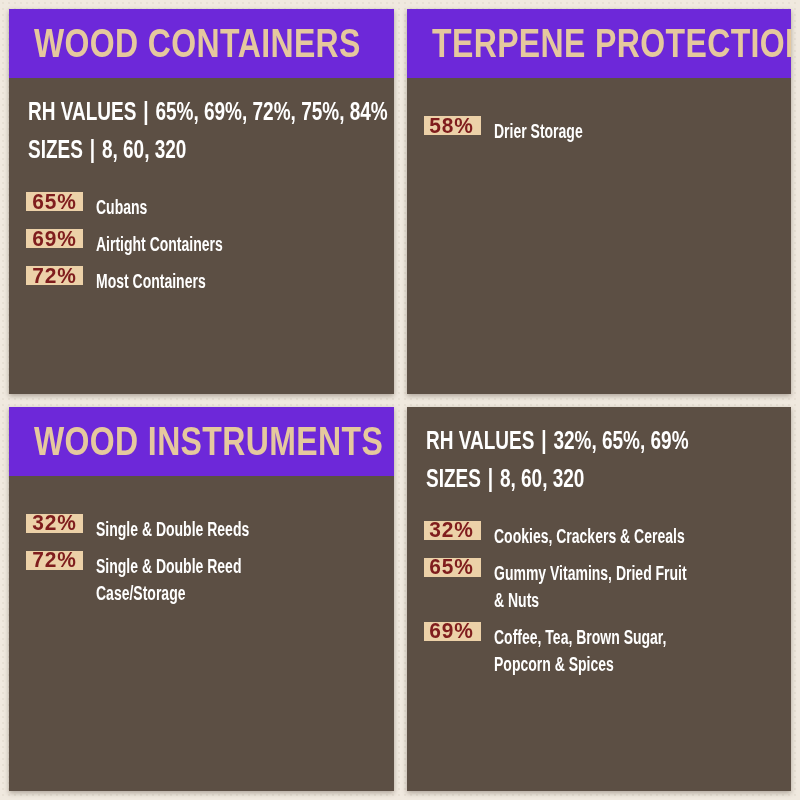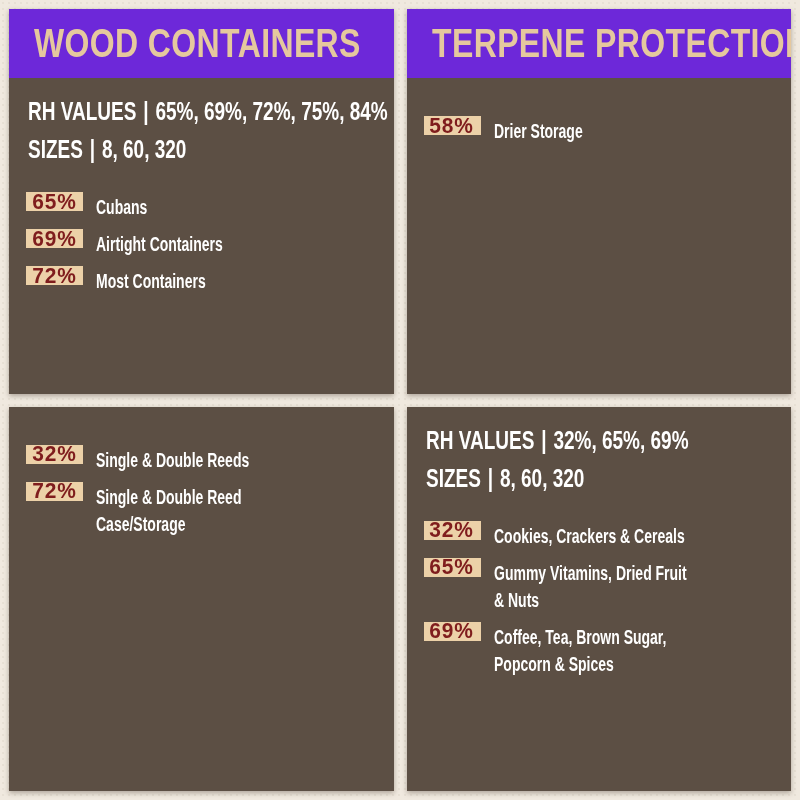--- a/index.html
+++ b/index.html
@@ -140,20 +140,23 @@
           <span class="rh-badge">
               <span class="rh-badge-text">58%</span>
             </span>
           <span class="rh-label">Drier Storage</span>
         </li>
       </ul>
     </div>
   </section>
 
   <section class="panel">
+    <header class="panel-header">
+      <h2 class="panel-title">WOOD INSTRUMENTS</h2>
+    </header>
     <div class="panel-body">
       <ul class="rh-list">
         <li class="rh-row">
           <span class="rh-badge">
               <span class="rh-badge-text">32%</span>
             </span>
           <span class="rh-label">Single &amp; Double Reeds</span>
         </li>
         <li class="rh-row">
           <span class="rh-badge">

